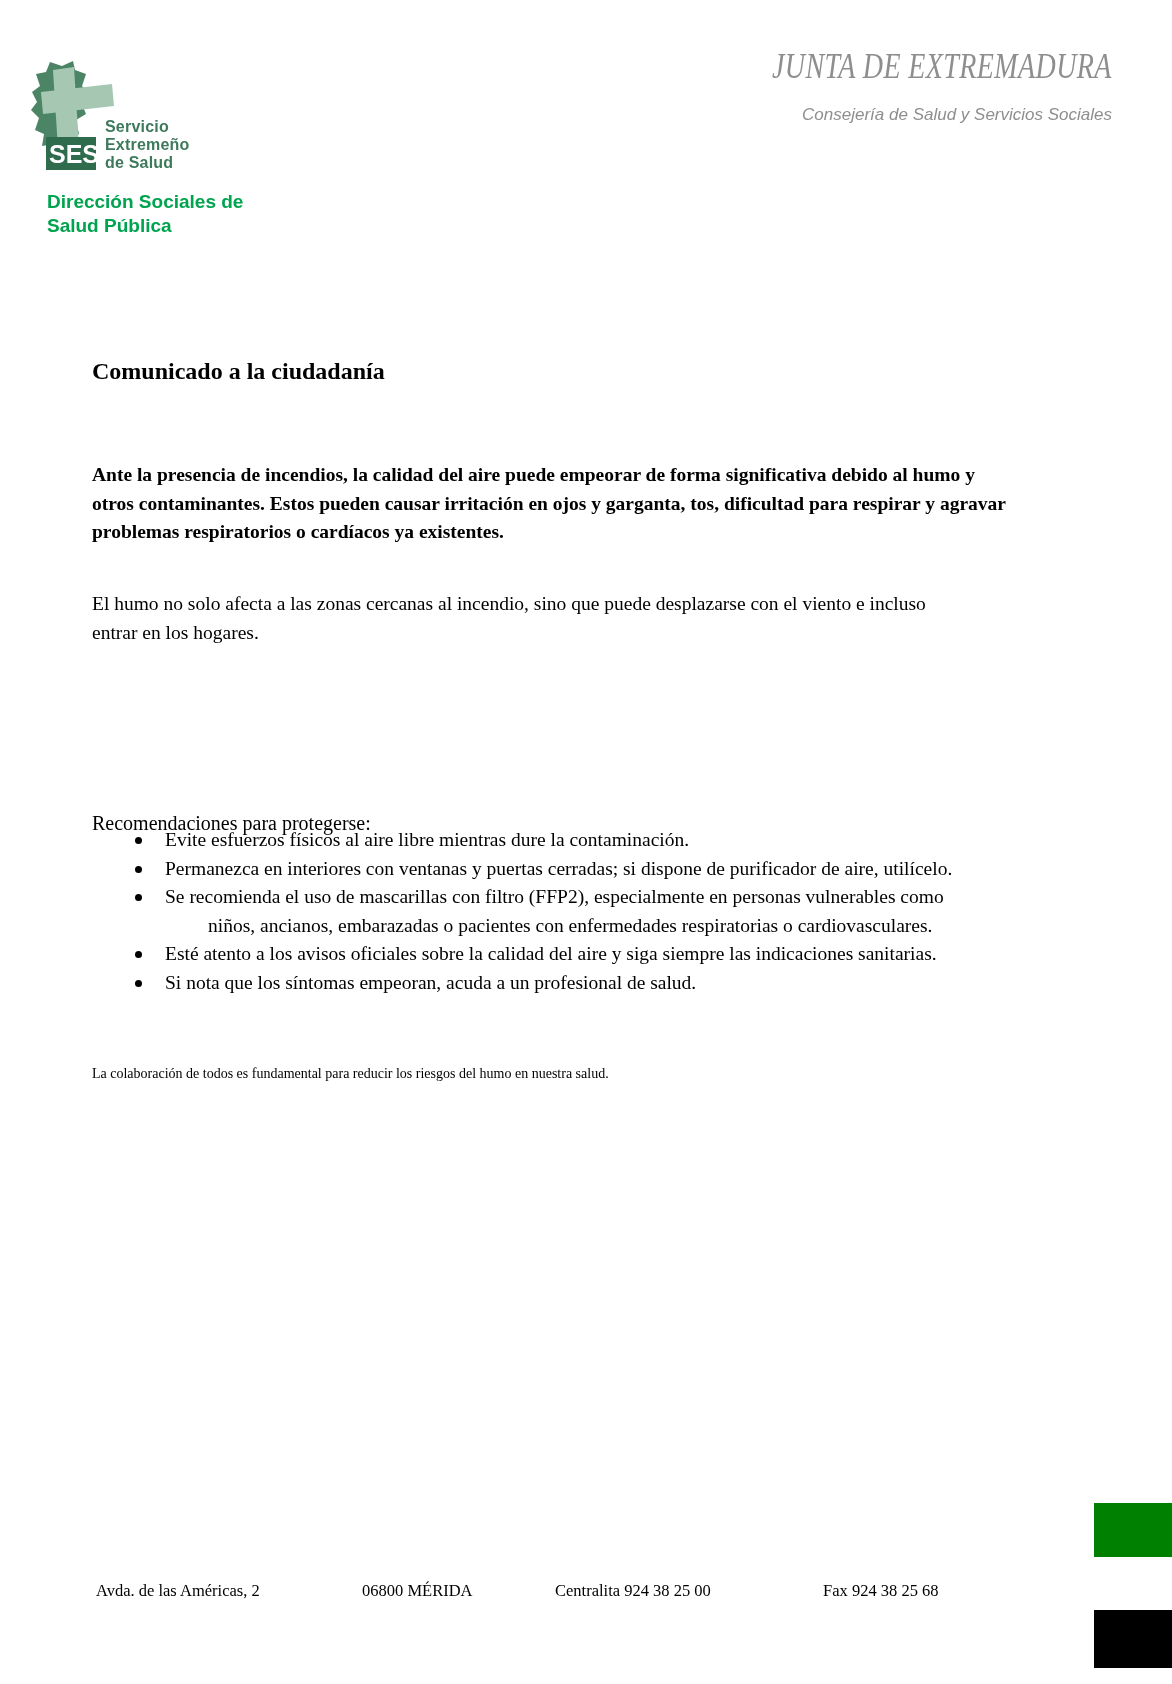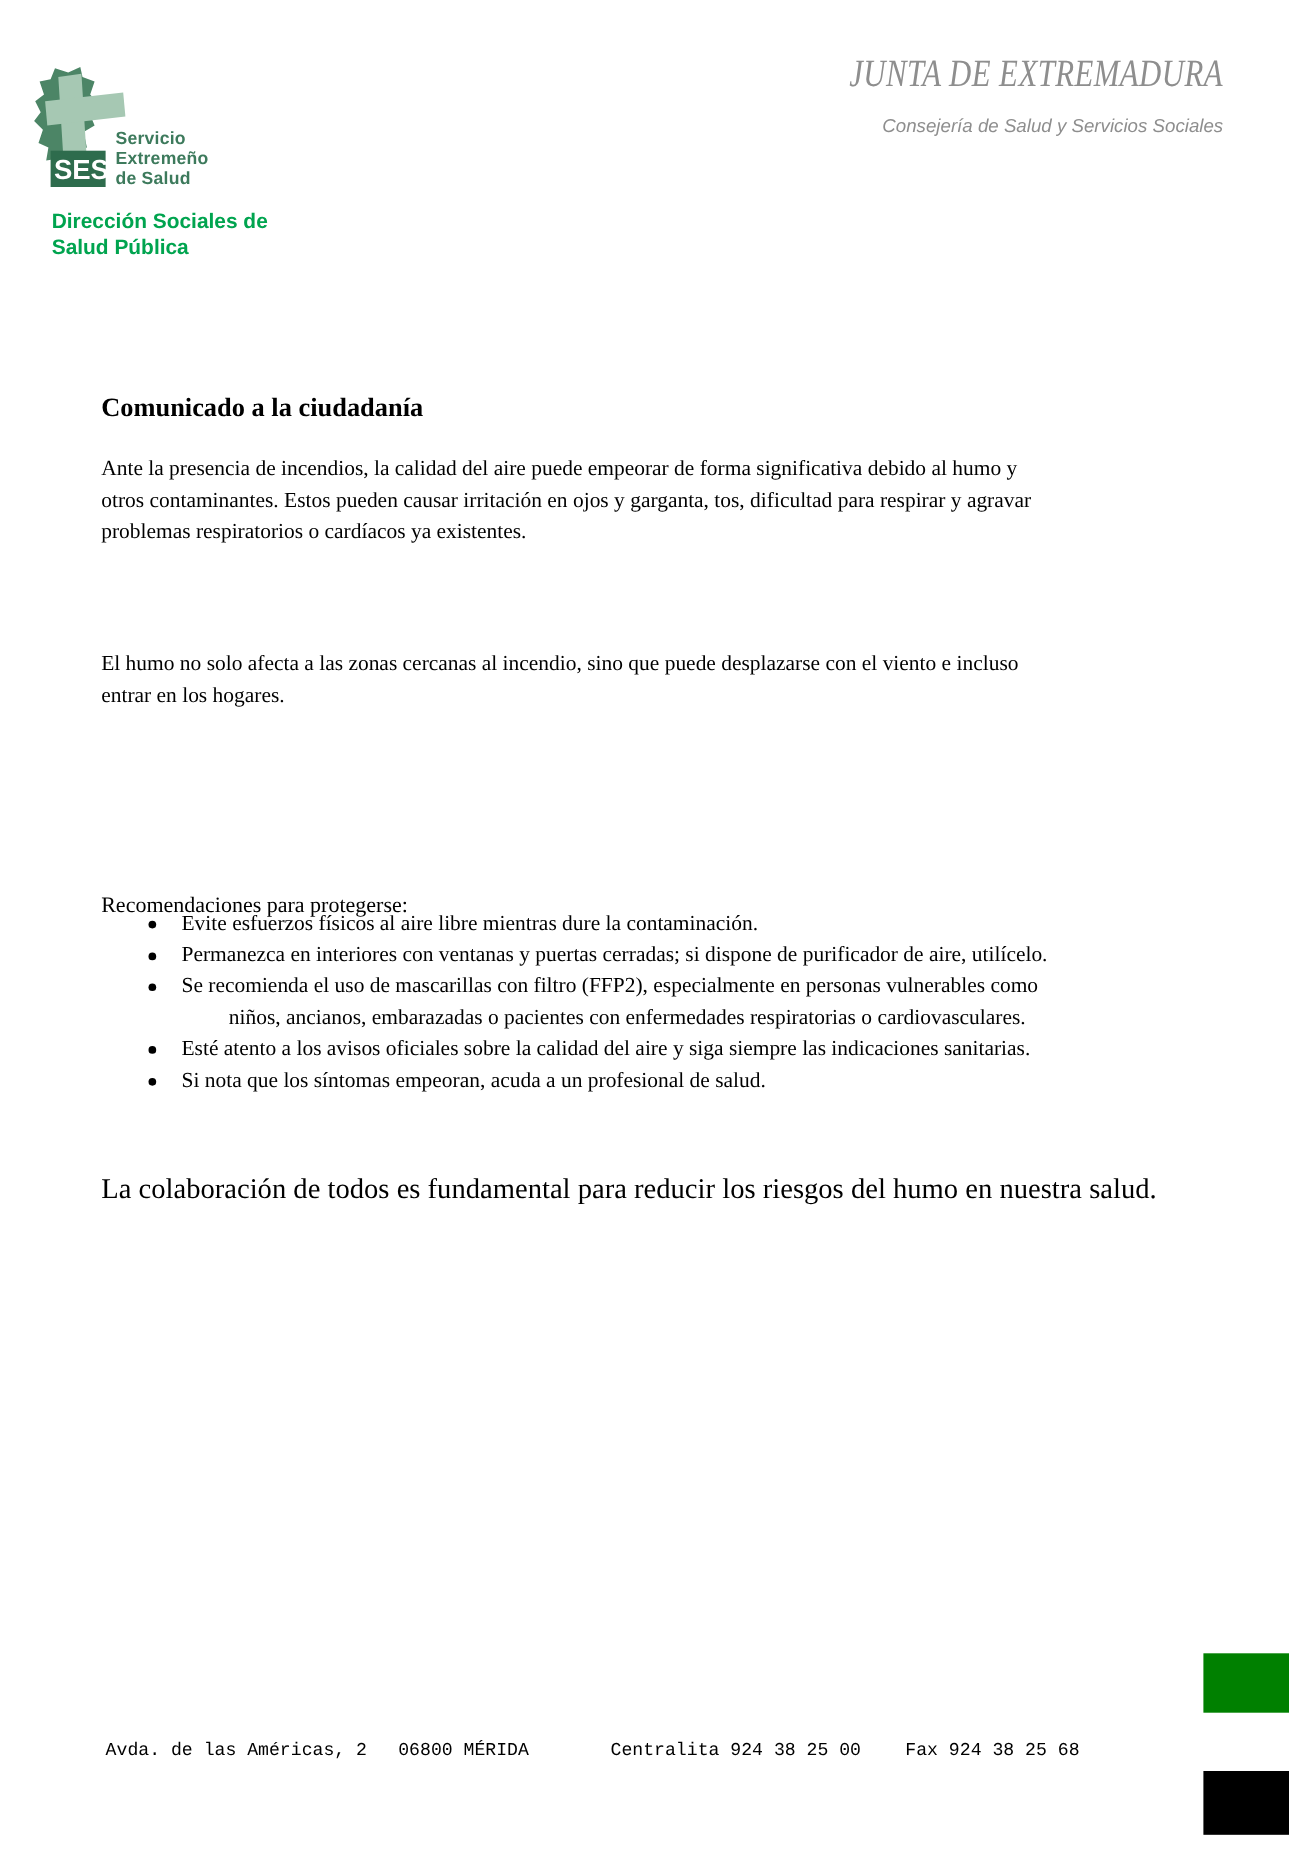--- a/index.html
+++ b/index.html
@@ -38,46 +38,46 @@
     font-family:"Liberation Sans", sans-serif;
     font-size:17px;margin-top:19px;white-space:nowrap;
   }
   
   .doc-title{
     position:absolute;left:92px;top:358px;
     font-size:24px;font-weight:bold;white-space:nowrap;
   }
   .para{position:absolute;left:92px;font-size:19.5px;line-height:28.5px;}
   .para div{white-space:nowrap;}
-  #para1{top:413px;}
+  #para1{top:461px;font-weight:bold;}
   #para2{top:590px;}
   .rec-heading{
     position:absolute;left:92px;top:768px;
     font-size:20px;font-weight:normal;white-space:nowrap;margin-top:44px;
   }
   .rec-list{
     position:absolute;left:92px;top:826px;
     list-style:none;margin:0;padding:0;
     font-size:19.5px;line-height:28.5px;
   }
   .rec-list li{position:relative;padding-left:73px;}
   .rec-list li::before{
     content:"";position:absolute;left:43px;top:11px;
     width:7px;height:7px;border-radius:50%;background:#000;
   }
   .rec-list li div{white-space:nowrap;}
   .bullet-line2{padding-left:7px;margin-left:36px;}
   .closing{
     position:absolute;left:92px;top:1066px;
-    font-size:26px;white-space:nowrap;
+    font-size:14px;white-space:nowrap;
   }
   
   .footer-row{
     position:absolute;left:0;top:1581px;width:100%;height:24px;
-    font-family:Liberation Mono, monospace;font-size:16.5px;color:#000;
+    font-family:Liberation Serif, serif;font-size:16.5px;color:#000;
   }
   .footer-row span{position:absolute;white-space:nowrap;}
   #footer-address{left:96px;}
   #footer-city{left:362px;text-align:center;}
   #footer-phone{left:555px;}
   #footer-fax{left:823px;}
   .side-block{position:absolute;left:1094px;width:78px;}
   #green-block{top:1503px;height:54px;}
   #black-block{top:1610px;height:58px;}
 </style>

